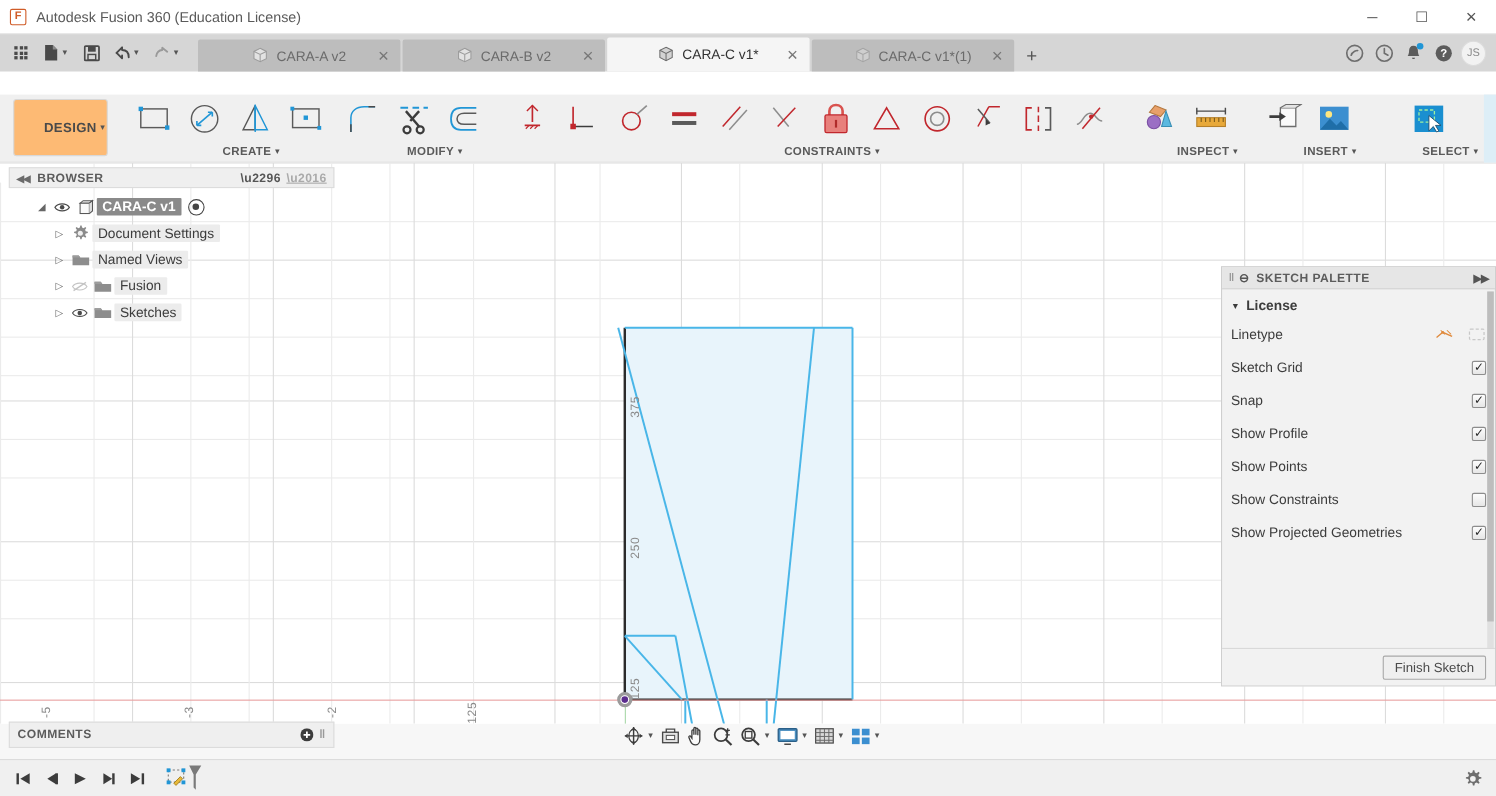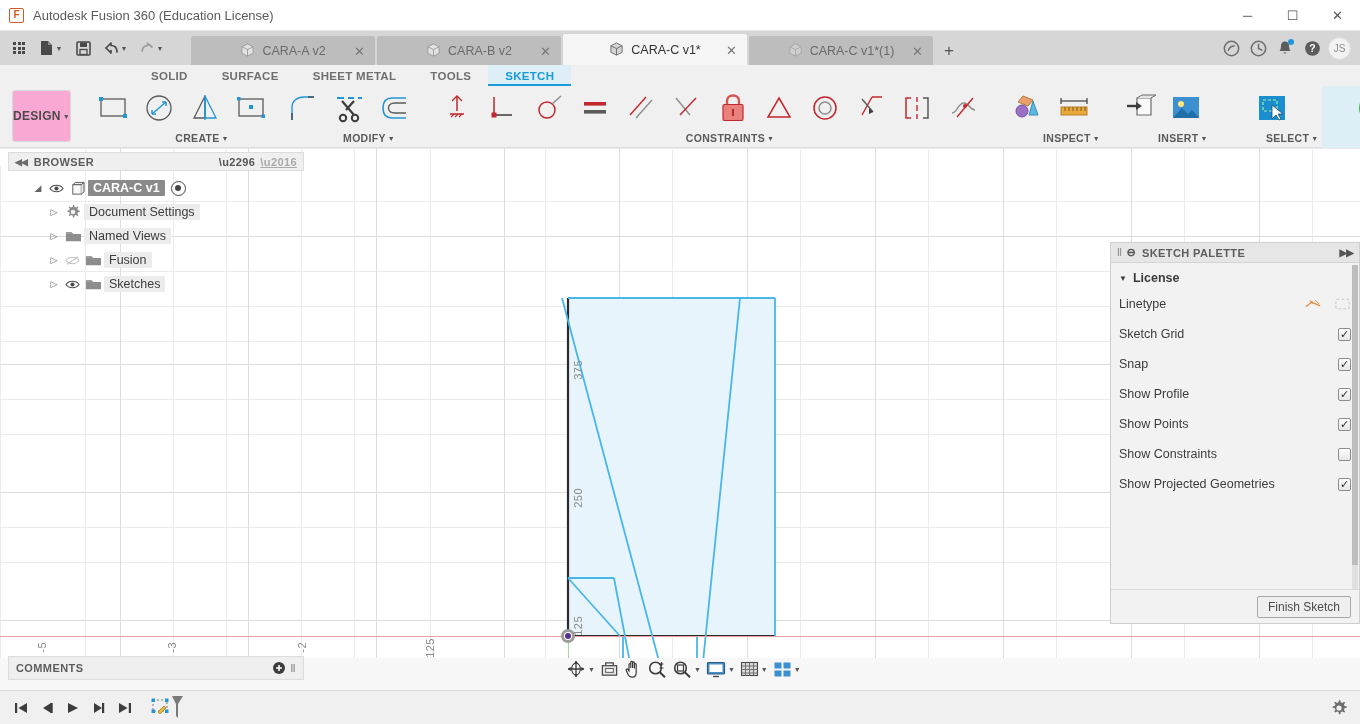--- a/index.html
+++ b/index.html
@@ -43,21 +43,21 @@
   .qa-zone { display: flex; align-items: center; height: 34px; padding-left: 6px; gap: 2px; }
   .qa-btn {
     width: 26px; height: 28px; display: flex; align-items: center; justify-content: center;
     color: #4a4a4a;
   }
   .qa-btn.wide { width: 34px; }
   .caret { font-size: 7px; margin-left: 2px; color: #555; }
   .grid-icon { display: grid; grid-template-columns: repeat(3, 3px); grid-template-rows: repeat(3,3px); gap: 1.5px; }
   .grid-icon i { background: #4a4a4a; display: block; width: 3px; height: 3px; }
 
-  .doc-tabs { display: flex; align-items: flex-end; height: 34px; margin-left: 23px; }
+  .doc-tabs { display: flex; align-items: flex-end; height: 34px; margin-left: 12px; }
   .doc-tab {
     position: relative; height: 29px; min-width: 184px;
     background: #bdbdbd; margin-right: 2px;
     display: flex; align-items: center; justify-content: center;
     color: #6b6b6b; font-size: 12.5px;
     border-top-left-radius: 2px; border-top-right-radius: 2px;
   }
   .doc-tab.active { background: #f5f5f5; color: #333; height: 31px; }
   .doc-tab .cube { margin-right: 7px; display: inline-block; }
   .doc-tab .tabclose {
@@ -87,24 +87,24 @@
     display: flex; align-items: center; letter-spacing: .3px;
   }
   .rtab.active { color: #1a9ad7; background: #ddeef7; box-shadow: inset 0 -2px 0 #1a9ad7; }
 
   .ribbon {
     position: absolute; left: 0; top: 86px; width: 1360px; height: 62px;
     background: #f0f0f0; border-bottom: 1px solid #dcdcdc;
     display: flex; align-items: flex-start;
   }
   .design-btn {
-    width: 110px; height: 52px; margin: 4px 6px 0 12px; background: #f9a8d4;
+    width: 110px; height: 52px; margin: 4px 6px 0 12px; background: #fdba74;
     border: 1px solid #d8d8d8; border-radius: 3px;
     display: flex; align-items: center; justify-content: center;
-    font-size: 12px; font-weight: bold; color: #4a4a4a; letter-spacing: .3px;
+    font-size: 12px; font-weight: bold; color: #4a4a4a; letter-spacing: .3px; padding-left: 27px;
   }
   .rgroup { display: flex; flex-direction: column; align-items: center; height: 62px; padding: 0 4px; }
   .rgroup-items { display: flex; align-items: center; height: 44px; gap: 2px; }
   .rgroup-label {
     font-size: 10.5px; font-weight: bold; color: #5a5a5a; letter-spacing: .3px;
     display: flex; align-items: center; height: 16px; margin-left: 40px;
   }
   .ricon {
     width: 44px; height: 40px; display: flex; align-items: center; justify-content: center;
   }
@@ -371,27 +371,20 @@
       <div class="tr-icon">
         <svg width="17" height="17" viewBox="0 0 18 18">
             <circle cx="9" cy="9" r="7.8" fill="#5c5c5c"></circle>
             <text x="9" y="13" font-size="11" font-family="Liberation Sans" fill="#fff" text-anchor="middle" font-weight="bold">?</text>
           </svg>
       </div>
       <div class="avatar">JS</div>
     </div>
   </div>
 
-  <div class="ribbon-tabs">
-    <div class="rtab">SOLID</div>
-    <div class="rtab">SURFACE</div>
-    <div class="rtab">SHEET METAL</div>
-    <div class="rtab">TOOLS</div>
-    <div class="rtab active">SKETCH</div>
-  </div>
 
   <div class="ribbon">
     <div class="design-btn">
       <span>DESIGN</span>
         <span class="caret">▼</span>
     </div>
     <div class="rsep"></div>
 
     <div class="rgroup">
       <div class="rgroup-items">

